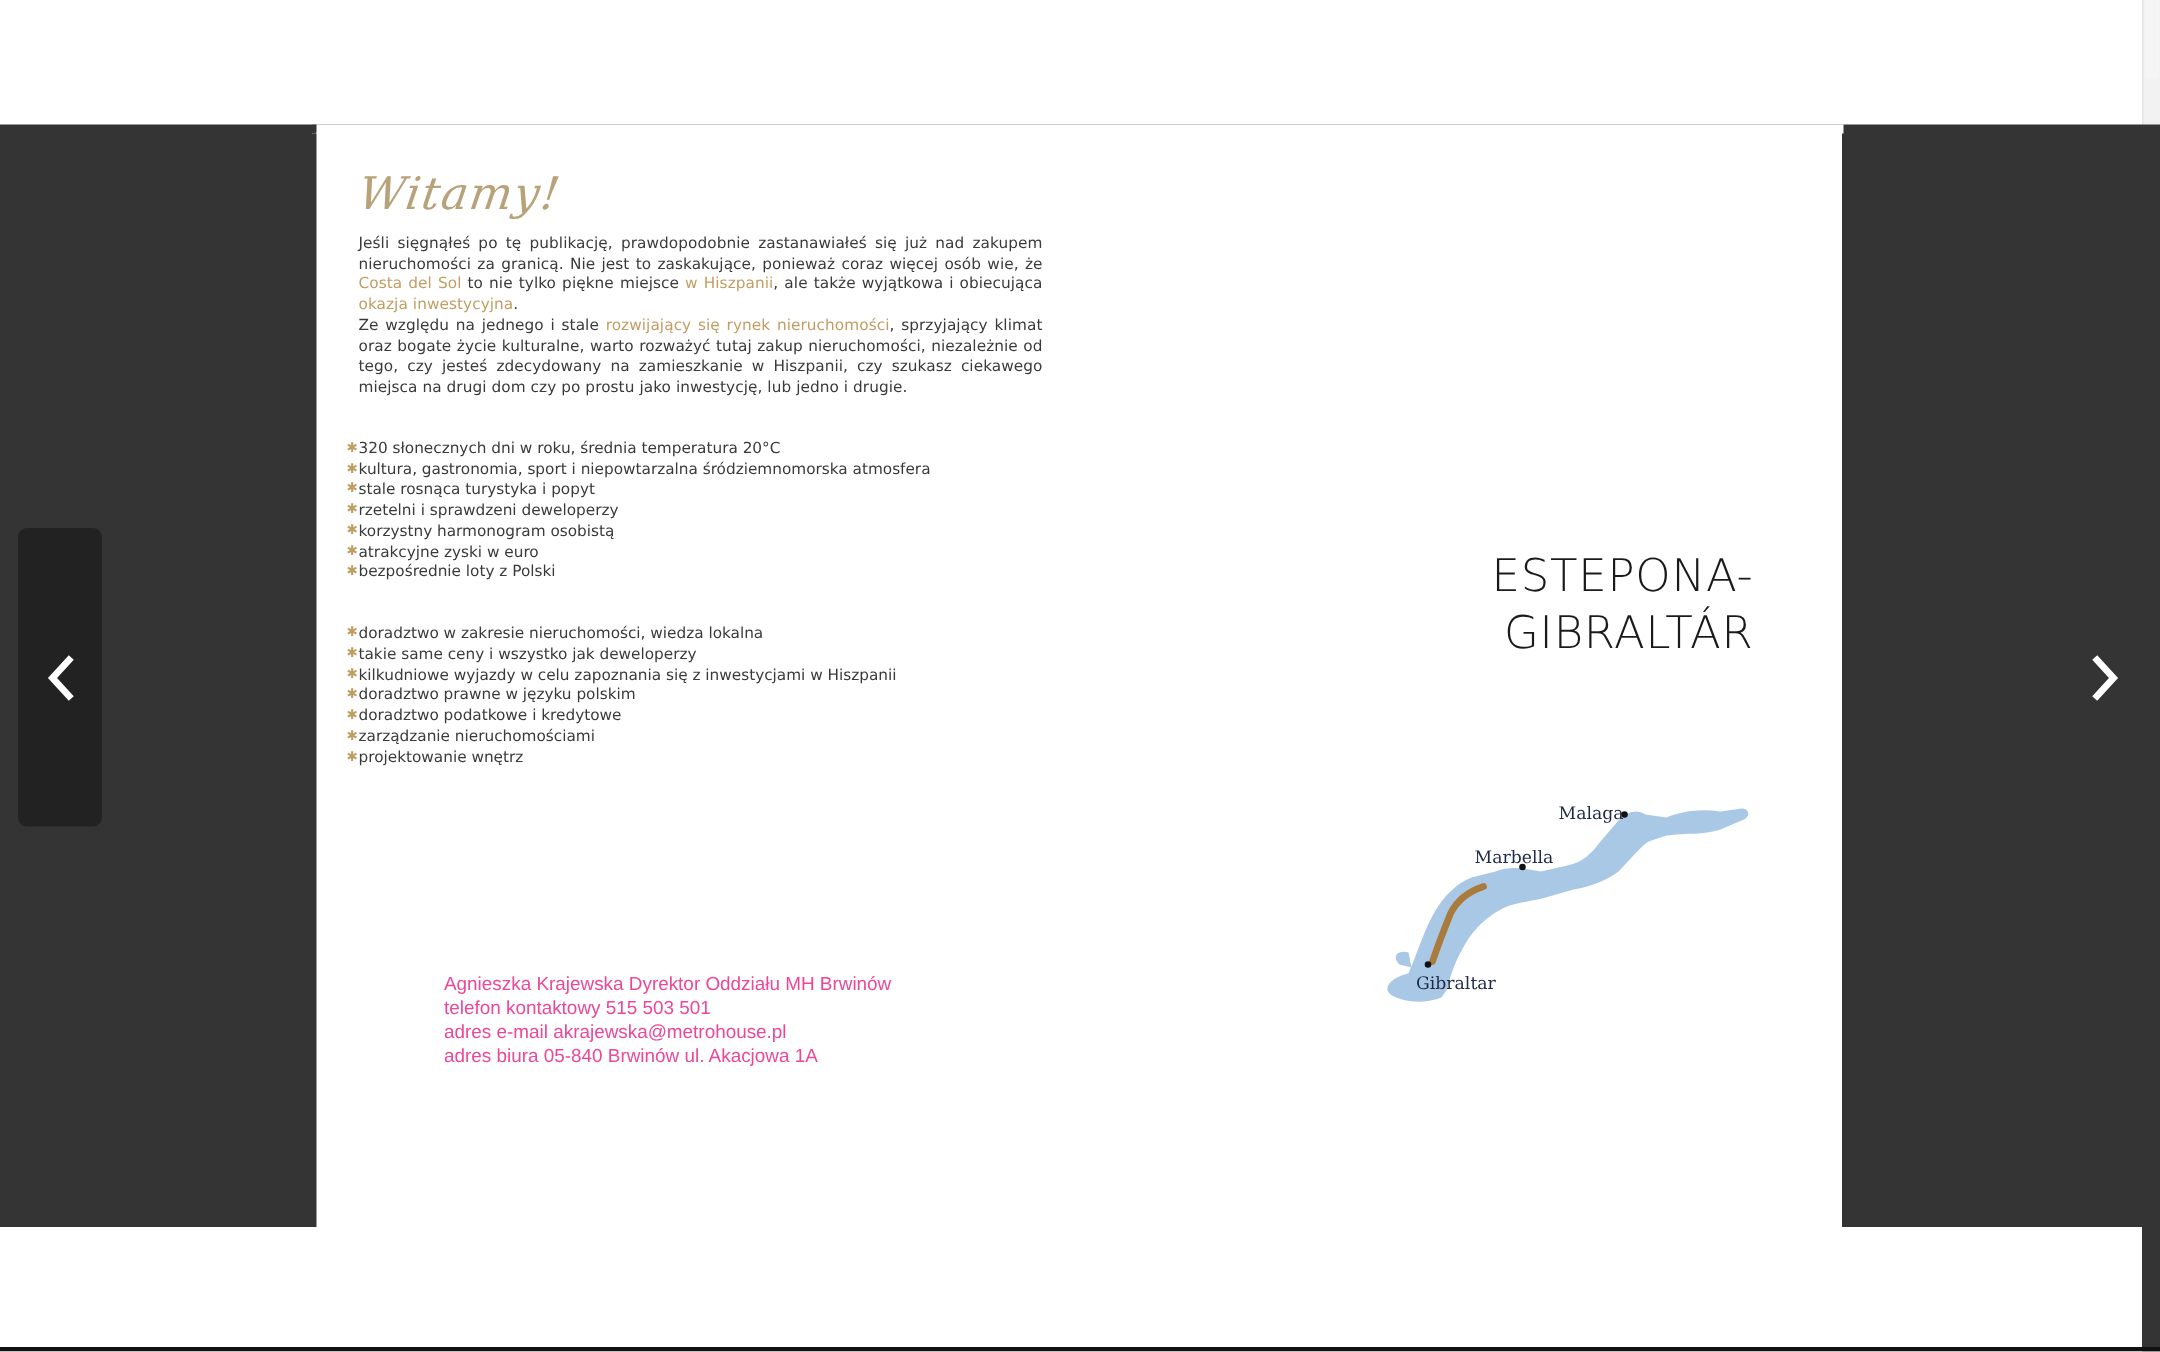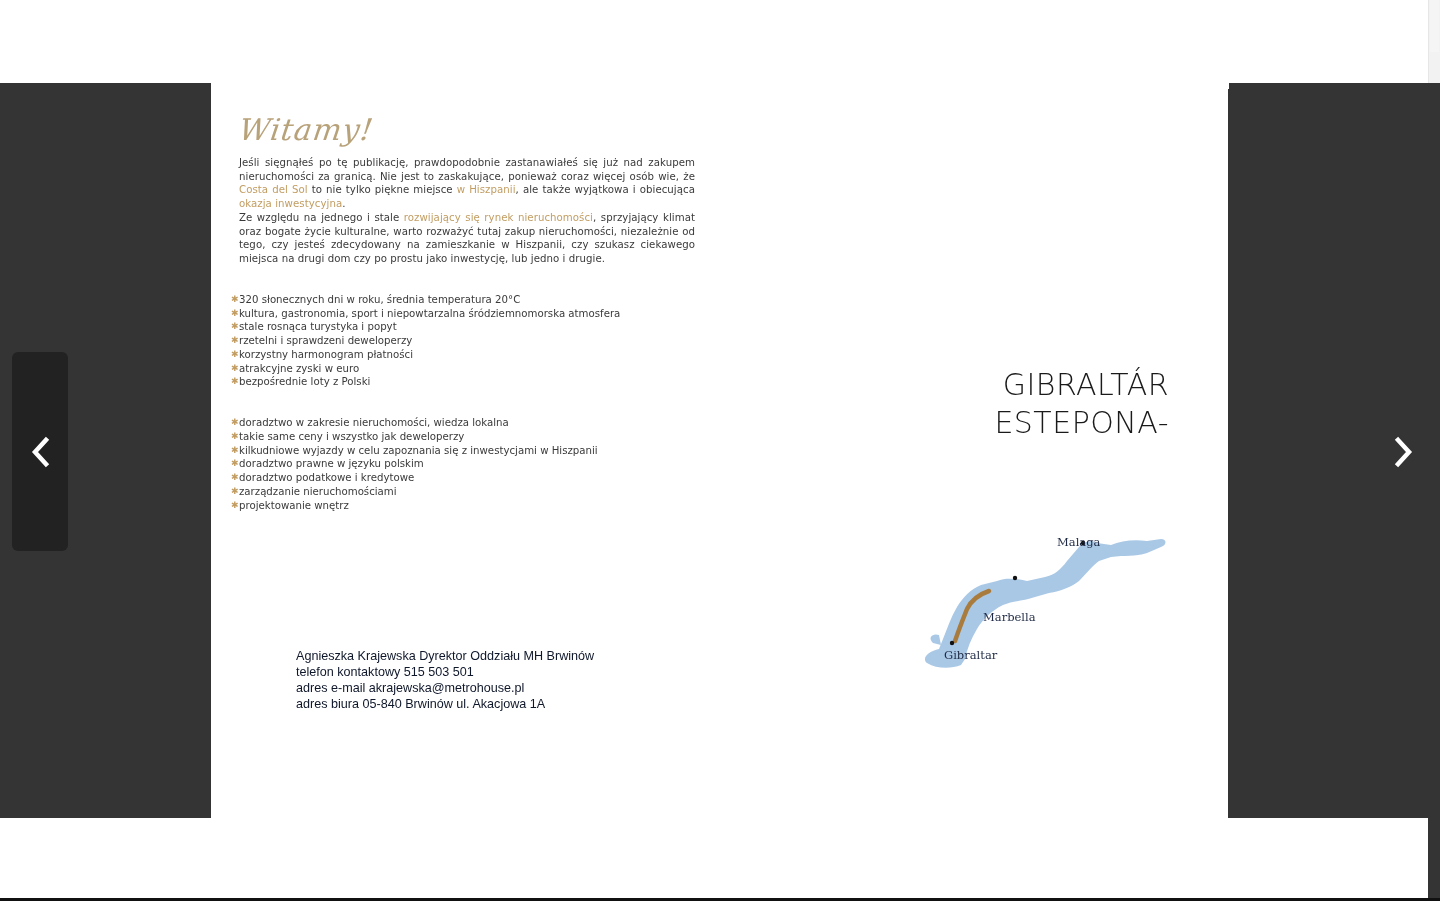--- a/index.html
+++ b/index.html
@@ -27,21 +27,21 @@
       color: #b8a27a; letter-spacing: 1px; font-weight: 300; height: 48px; line-height: 44px;
       transform: skewX(-8deg); transform-origin: left;
     }
     .para { font-family: "DejaVu Sans", sans-serif; font-size: 10.2px; line-height: 13.7px; text-align: justify; color: #3a3a3a; letter-spacing: 0.05px; }
     .hl { color: #c29d62; }
     .gap { height: 13.7px; }
     .list { list-style: none; margin-left: -8px; }
     .list li { font-family: "DejaVu Sans", sans-serif; font-size: 10.2px; line-height: 13.7px; color: #3a3a3a; position: relative; padding-left: 8px; white-space: nowrap; }
     .bullet { position: absolute; left: 0; top: 0; color: #c29d62; font-size: 9px; }
 
-    .contact { position: absolute; left: 296px; top: 648px; font-family: "Liberation Sans", sans-serif; font-size: 12.6px; line-height: 16px; color: #0f172a; }
+    .contact { position: absolute; left: 296px; top: 648px; font-family: "Liberation Sans", sans-serif; font-size: 12.6px; line-height: 16px; color: #ec4899; }
 
     
     .region-title { position: absolute; left: 940px; top: 366px; width: 229px; text-align: right; font-family: "DejaVu Sans", sans-serif; font-size: 30px; line-height: 38px; color: #1a1a1a; font-weight: 300; letter-spacing: 0.5px; }
     .map { position: absolute; left: 915px; top: 525px; width: 265px; height: 160px; }
     .map-label { position: absolute; font-family: "DejaVu Serif", serif; font-size: 11.5px; color: #1f2a44; }
 
     
     .nav-prev { position: absolute; left: 12px; top: 352px; width: 56px; height: 199px; background: #222222; border-radius: 6px; display: flex; align-items: center; justify-content: center; cursor: pointer; }
     .nav-next { position: absolute; left: 1376px; top: 352px; width: 56px; height: 199px; display: flex; align-items: center; justify-content: center; cursor: pointer; }
   </style>
@@ -68,21 +68,21 @@
   <p class="para"><span>Ze względu na jednego i stale </span><span class="hl">rozwijający się rynek nieruchomości</span><span>, sprzyjający klimat oraz bogate życie kulturalne, warto rozważyć tutaj zakup nieruchomości, niezależnie od tego, czy jesteś zdecydowany na zamieszkanie w Hiszpanii, czy szukasz ciekawego miejsca na drugi dom czy po prostu jako inwestycję, lub jedno i drugie.</span></p>
 
   <div class="gap"></div>
   <div class="gap"></div>
 
   <ul class="list">
     <li><span class="bullet">✱</span><span>320 słonecznych dni w roku, średnia temperatura 20°C</span></li>
     <li><span class="bullet">✱</span><span>kultura, gastronomia, sport i niepowtarzalna śródziemnomorska atmosfera</span></li>
     <li><span class="bullet">✱</span><span>stale rosnąca turystyka i popyt</span></li>
     <li><span class="bullet">✱</span><span>rzetelni i sprawdzeni deweloperzy</span></li>
-    <li><span class="bullet">✱</span><span>korzystny harmonogram płatności</span></li>
+    <li><span class="bullet">✱</span><span>korzystny harmonogram osobistą</span></li>
     <li><span class="bullet">✱</span><span>atrakcyjne zyski w euro</span></li>
     <li><span class="bullet">✱</span><span>bezpośrednie loty z Polski</span></li>
   </ul>
 
   <div class="gap"></div>
   <div class="gap"></div>
 
   <ul class="list">
     <li><span class="bullet">✱</span><span>doradztwo w zakresie nieruchomości, wiedza lokalna</span></li>
     <li><span class="bullet">✱</span><span>takie same ceny i wszystko jak deweloperzy</span></li>
@@ -97,35 +97,35 @@
 </div>
 
 <div class="contact">
   <div>Agnieszka Krajewska Dyrektor Oddziału MH Brwinów</div>
   <div>telefon kontaktowy 515 503 501</div>
   <div>adres e-mail akrajewska@metrohouse.pl</div>
   <div>adres biura 05-840 Brwinów ul. Akacjowa 1A</div>
 </div>
 
 <div class="region-title">
+  <div>ESTEPONA-</div>
   <div>GIBRALTÁR</div>
-  <div>ESTEPONA-</div>
 </div>
 
 <div class="map">
   <svg width="265" height="160" viewBox="0 0 265 160">
     <path d="M12,138 C6,133 14,126 24,124 L28,114 C32,104 36,92 42,82 C48,72 56,64 66,60 L82,56 C92,52 102,54 112,56 L130,52 C140,50 146,44 152,36 L164,22 C170,16 176,14 182,18 L196,20 C206,16 218,14 232,16 L246,14 C252,14 252,20 246,22 L232,28 C220,32 210,30 196,32 L184,36 C178,40 172,48 164,56 C156,62 146,66 134,68 L120,72 C108,76 98,76 88,80 C76,86 68,94 62,104 C56,114 52,124 50,134 L46,140 C36,144 22,144 12,138 Z" fill="#a9c8e6"></path>
     <path d="M18,118 C12,112 18,108 24,110 L26,120 Z" fill="#a9c8e6"></path>
     <path d="M40,116 C44,104 48,94 52,84 C56,76 62,70 74,66" stroke="#a97c3e" stroke-width="4.5" fill="none" stroke-linecap="round"></path>
     <circle cx="168" cy="18" r="2.2" fill="#111"></circle>
     <circle cx="100" cy="53" r="2.2" fill="#111"></circle>
     <circle cx="37" cy="118" r="2.2" fill="#111"></circle>
   </svg>
-  <span class="map-label" style="left:142px; top:10px;">Malaga</span>
-  <span class="map-label" style="left:68px; top:39px;margin-top:46px;">Marbella</span>
+  <span class="map-label" style="left:124px; top:10px;">Malaga</span>
+  <span class="map-label" style="left:68px; top:39px;">Marbella</span>
   <span class="map-label" style="left:29px; top:123px;">Gibraltar</span>
 </div>
 
 <div class="nav-prev" aria-label="Previous page">
   <svg width="22" height="32" viewBox="0 0 22 32">
     <path d="M17,4 L6,16 L17,28" stroke="#ffffff" stroke-width="4.5" fill="none" stroke-linecap="square"></path>
   </svg>
 </div>
 <div class="nav-next" aria-label="Next page">
   <svg width="22" height="32" viewBox="0 0 22 32">

